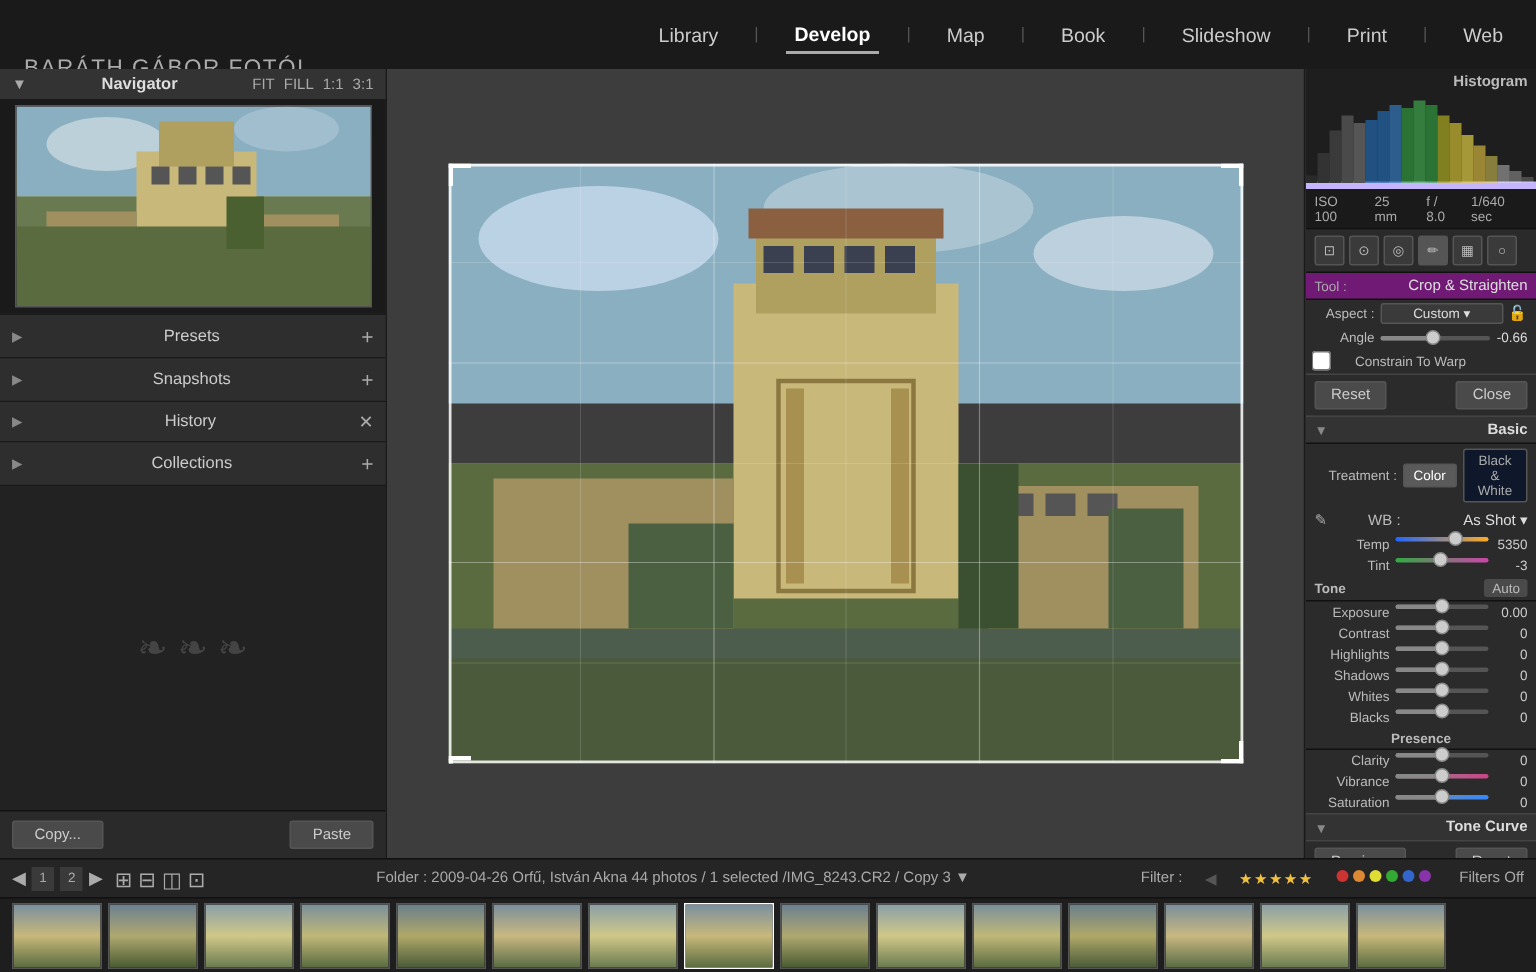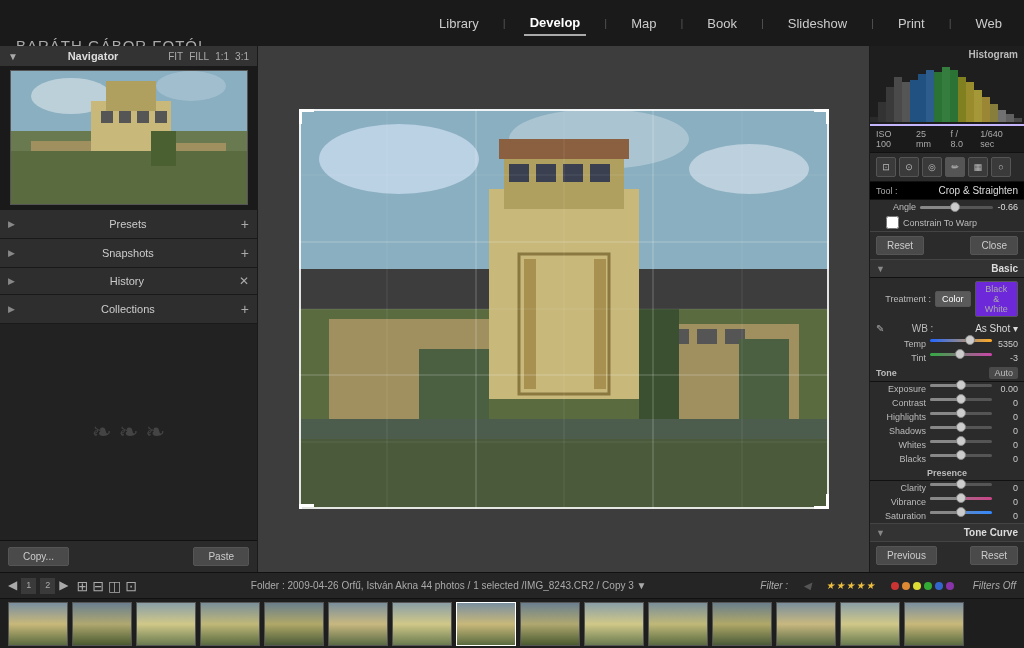--- a/index.html
+++ b/index.html
@@ -39,21 +39,21 @@
     #center { flex: 1; background: #3a3a3a; display: flex; flex-direction: column; position: relative; }
     #photo-area { flex: 1; background: #3d3d3d; display: flex; align-items: center; justify-content: center; overflow: hidden; position: relative; }
     .photo-container { position: relative; width: 530px; height: 400px; }
 
     #toolbar-bottom { height: 30px; background: #2b2b2b; display: flex; align-items: center; justify-content: space-between; padding: 0 12px; border-top: 1px solid #1a1a1a; }
     #toolbar-bottom .tool-overlay { color: #aaa; font-size: 10px; }
     #toolbar-bottom .done-btn { background: #5a5a5a; color: #fff; border: none; padding: 3px 12px; border-radius: 3px; cursor: pointer; font-size: 11px; }
 
     
     #right-panel { width: 155px; min-width: 155px; background: #2b2b2b; display: flex; flex-direction: column; border-left: 1px solid #1a1a1a; overflow-y: auto; }
-    #histogram-section { background: #1e1e1e; height: 80px; position: relative; border-bottom: 2px solid #c4b5fd; }
+    #histogram-section { background: #1e1e1e; height: 80px; position: relative; border-bottom: 5px solid #c4b5fd; }
     #histogram-title { position: absolute; top: 3px; right: 6px; color: #bbb; font-size: 10px; font-weight: bold; }
     #histogram-canvas { width: 100%; height: 60px; margin-top: 16px; }
     #camera-info { background: #1a1a1a; padding: 3px 6px; display: flex; gap: 8px; align-items: center; font-size: 9px; color: #aaa; border-bottom: 1px solid #111; }
 
     #tool-icons { display: flex; gap: 3px; padding: 4px 6px; background: #2a2a2a; border-bottom: 1px solid #111; flex-wrap: wrap; }
     .tool-icon-btn { width: 20px; height: 20px; background: #3a3a3a; border: 1px solid #555; display: flex; align-items: center; justify-content: center; cursor: pointer; color: #bbb; font-size: 9px; border-radius: 2px; }
     .tool-icon-btn.active { background: #555; }
 
     .right-row { display: flex; align-items: center; padding: 3px 6px; gap: 4px; }
     .right-label { color: #bbb; font-size: 10px; min-width: 45px; text-align: right; }
@@ -65,42 +65,42 @@
     .slider-label { color: #bbb; font-size: 9px; min-width: 50px; text-align: right; }
     .slider-track { flex: 1; height: 3px; background: #555; border-radius: 2px; position: relative; cursor: pointer; }
     .slider-fill { height: 100%; background: #888; border-radius: 2px; }
     .slider-thumb { position: absolute; top: -4px; width: 10px; height: 10px; background: #ccc; border-radius: 50%; transform: translateX(-50%); border: 1px solid #888; }
     .slider-value { color: #ccc; font-size: 9px; min-width: 22px; text-align: right; }
 
     .treatment-row { display: flex; align-items: center; padding: 3px 6px; gap: 4px; }
     .treatment-label { color: #bbb; font-size: 9px; min-width: 55px; text-align: right; }
     .treatment-btn { padding: 2px 6px; border-radius: 2px; font-size: 9px; cursor: pointer; border: 1px solid #555; }
     .treatment-btn.active { background: #5a5a5a; color: #fff; }
-    .treatment-btn.inactive { background: #6d28d9; color: #aaa; }
-
-    .check-row { display: flex; align-items: center; padding: 2px 16px; gap: 0; }
+    .treatment-btn.inactive { background: #0f172a; color: #aaa; }
+
+    .check-row { display: flex; align-items: center; padding: 2px 4px; gap: 12px; }
     .check-label { color: #bbb; font-size: 9px; margin-left: 4px; }
 
     .right-buttons { display: flex; justify-content: space-between; padding: 4px 6px; border-top: 1px solid #444; }
     .right-btn { background: #4a4a4a; color: #ccc; border: 1px solid #555; padding: 3px 10px; font-size: 10px; cursor: pointer; border-radius: 2px; }
 
     .tone-curve-section { background: #333; color: #ddd; font-size: 10px; font-weight: bold; text-align: right; padding: 3px 6px; border-top: 1px solid #444; display: flex; justify-content: space-between; align-items: center; }
 
     
     #bottom-bar { height: 50px; background: #1e1e1e; display: flex; align-items: center; padding: 0 8px; gap: 4px; overflow: hidden; border-top: 1px solid #111; }
     .film-thumb { width: 60px; height: 44px; min-width: 60px; background: #3a3a3a; border: 1px solid #555; cursor: pointer; overflow: hidden; }
     .film-thumb.active { border-color: #fff; }
     .film-thumb-img { width: 100%; height: 100%; background: linear-gradient(180deg, #7a8fa0 0%, #c8b87a 50%, #5a6b40 100%); }
 
     
     #status-bar { height: 26px; background: #252525; display: flex; align-items: center; padding: 0 8px; gap: 8px; border-top: 1px solid #111; font-size: 10px; color: #aaa; }
     #status-bar .nav-arrows { display: flex; gap: 4px; }
     .nav-arrow { color: #aaa; cursor: pointer; font-size: 12px; }
     .folder-info { flex: 1; text-align: center; }
-    .filter-info { display: flex; align-items: center; gap: 15px; margin-left: auto; font-style: italic; }
+    .filter-info { display: flex; gap: 15px; margin-left: auto; }
     .stars { color: #f0c040; font-size: 10px; letter-spacing: 1px; }
     .flag-dots { display: flex; gap: 3px; }
     .dot { width: 8px; height: 8px; border-radius: 50%; cursor: pointer; }
 
     
     .aspect-row { display: flex; align-items: center; padding: 2px 6px; gap: 4px; }
     .aspect-label { color: #bbb; font-size: 9px; min-width: 40px; text-align: right; }
     .aspect-value { color: #ddd; font-size: 9px; background: #3a3a3a; border: 1px solid #555; padding: 1px 4px; border-radius: 2px; }
     .lock-icon { color: #aaa; font-size: 10px; }
 
@@ -334,25 +334,30 @@
 
     <div id="tool-icons">
       <div class="tool-icon-btn" title="Crop">⊡</div>
       <div class="tool-icon-btn" title="Spot Healing">⊙</div>
       <div class="tool-icon-btn" title="Red Eye">◎</div>
       <div class="tool-icon-btn active" title="Adjustment Brush">✏</div>
       <div class="tool-icon-btn" title="Gradient">▦</div>
       <div class="tool-icon-btn" title="Radial">○</div>
     </div>
 
-    <div style="display:flex;align-items:flex-end;justify-content:space-between;padding:3px 6px;background:#000000;border-bottom:1px solid #111;">
+    <div style="display:flex;align-items:flex-end;justify-content:space-between;padding:3px 6px;background:#701a75;border-bottom:1px solid #111;">
       <span style="color:#aaa;font-size:9px;">Tool :</span>
       <span style="color:#ddd;font-size:10px;">Crop &amp; Straighten</span>
     </div>
 
+    <div class="aspect-row">
+      <span class="aspect-label">Aspect :</span>
+      <span class="aspect-value" style="cursor:pointer;flex:1;text-align:center;">Custom ▾</span>
+      <span class="lock-icon">🔓</span>
+    </div>
 
     <div class="angle-row">
       <span class="angle-label">Angle</span>
       <div class="slider-track" style="flex:1;">
         <div class="slider-fill" style="width:48%;"></div>
         <div class="slider-thumb" style="left:48%;"></div>
       </div>
       <span class="angle-value">-0.66</span>
     </div>
 

